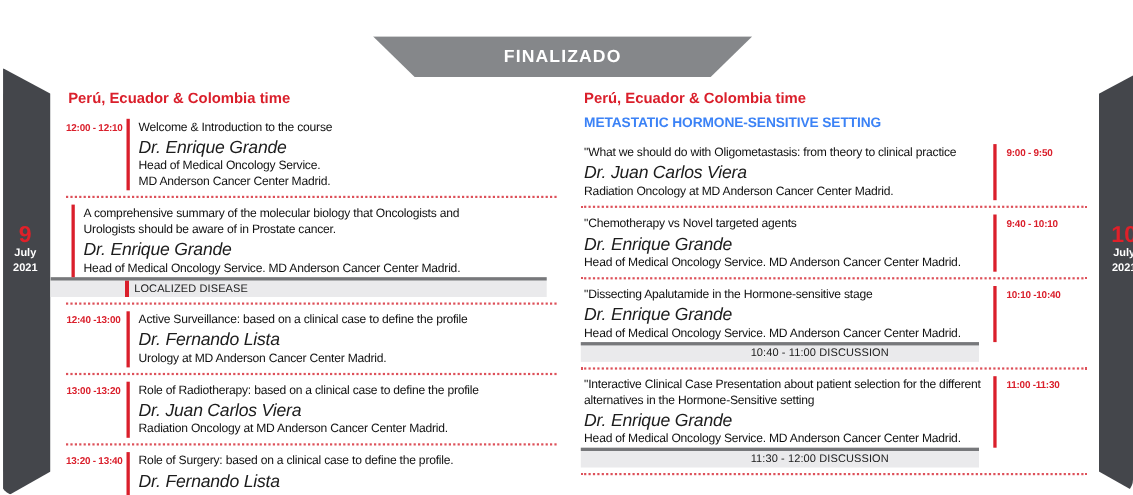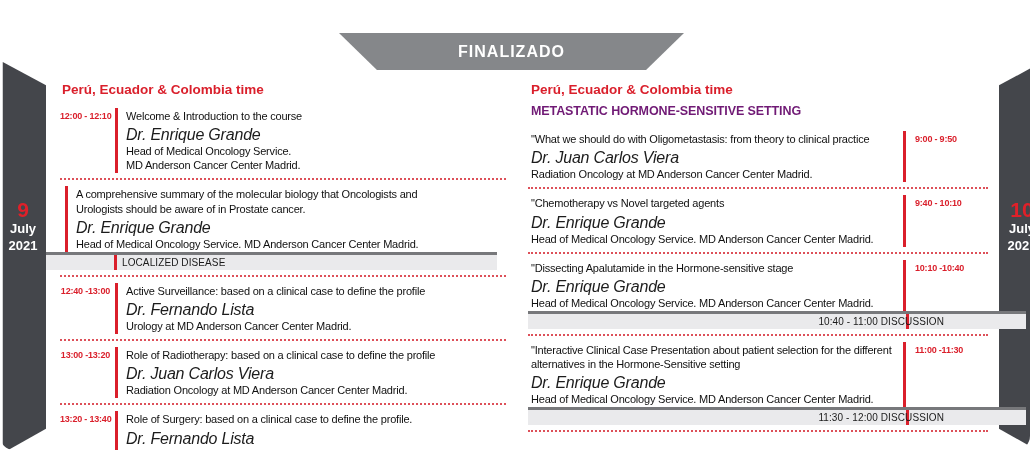--- a/index.html
+++ b/index.html
@@ -16,34 +16,34 @@
 
   
   .side-panel {
     position:absolute; top:62px; width:46px; height:388px; background:#44464b;
     display:flex; flex-direction:column; justify-content:center; align-items:center;
     text-align:center; font-weight:bold; padding-bottom:60px;
   }
   .side-panel.left  { left:0;     clip-path:polygon(6% 0, 100% 6%, 100% 94.5%, 18% 100%, 6% 100%); }
   .side-panel.right { left:999px; clip-path:polygon(94% 0, 0 6%, 0 94.5%, 82% 100%, 94% 100%); }
   .panel-day  { color:#e02029; font-size:21px; line-height:1.1; }
-  .panel-sub  { color:#fff; font-size:13px; line-height:1.25; }
+  .panel-sub  { color:#fff; font-size:10px; line-height:1.25; }
 
   
   .col { position:absolute; top:80px; }
   .col-left  { left:60px;  width:446px; }
   .col-right { left:528px; width:460px; }
 
   .tz-header { color:#da1f2b; font-weight:bold; font-size:13.5px; margin:2px 0 11px 2px; }
   .col-right .tz-header { margin-left:3px; margin-bottom:7px; }
-  .section-header { color:#701a75; font-weight:bold; font-size:12.5px; margin:0 0 13px 3px; letter-spacing:-0.1px; }
+  .section-header { color:#3b82f6; font-weight:bold; font-size:12.5px; margin:0 0 13px 3px; letter-spacing:-0.1px; }
 
   .session { display:flex; align-items:stretch; }
   .s-time { flex:none; color:#da1f2b; font-weight:bold; font-size:9px; letter-spacing:-0.2px; padding-top:3px; white-space:nowrap; }
-  .col-left  .s-time { width:50px; text-align:right; }
+  .col-left  .s-time { width:50px; text-align:center; }
   .col-right .s-time { width:74px; text-align:left; padding-left:9px; }
   .vbar { flex:none; width:3px; background:#da1f2b; }
   .col-left  .vbar { margin-left:5px; }
   .s-content { padding-top:1px; letter-spacing:-0.2px; }
   .col-left  .s-content { padding-left:8px; width:388px; }
   .col-right .s-content { width:375px; padding-left:3px; padding-right:8px; }
   .s-title   { font-weight:normal; font-size:11px; color:#101010; line-height:1.3; }
   .s-speaker { font-style:italic; font-size:16px; color:#1c1c1c; margin-top:2px; line-height:1.25; }
   .s-detail  { font-size:11px; color:#101010; line-height:1.27; }
 
@@ -52,21 +52,21 @@
   .band {
     height:18px; border-top:3px solid #77787b; background:#eaeaec;
     display:flex; align-items:center; font-size:10px; color:#1a1a1a; letter-spacing:0.1px;
   }
   .band-left {
     margin-left:-14px; width:451px; padding-left:76px;
     background:linear-gradient(to right, transparent 68px, #da1f2b 68px, #da1f2b 71px, transparent 71px), #eaeaec;
     align-items:center;
   }
   .band-right {
-    width:498px; justify-content:flex-end; padding-right:82px;
+    width:362px; justify-content:flex-end; padding-right:82px;
     background:linear-gradient(to right, transparent 378px, #da1f2b 378px, #da1f2b 381px, transparent 381px), #eaeaec;
   }
 </style>
 </head>
 <body>
 
 <div class="page">
 
   <div class="banner">
     <span>FINALIZADO</span>

